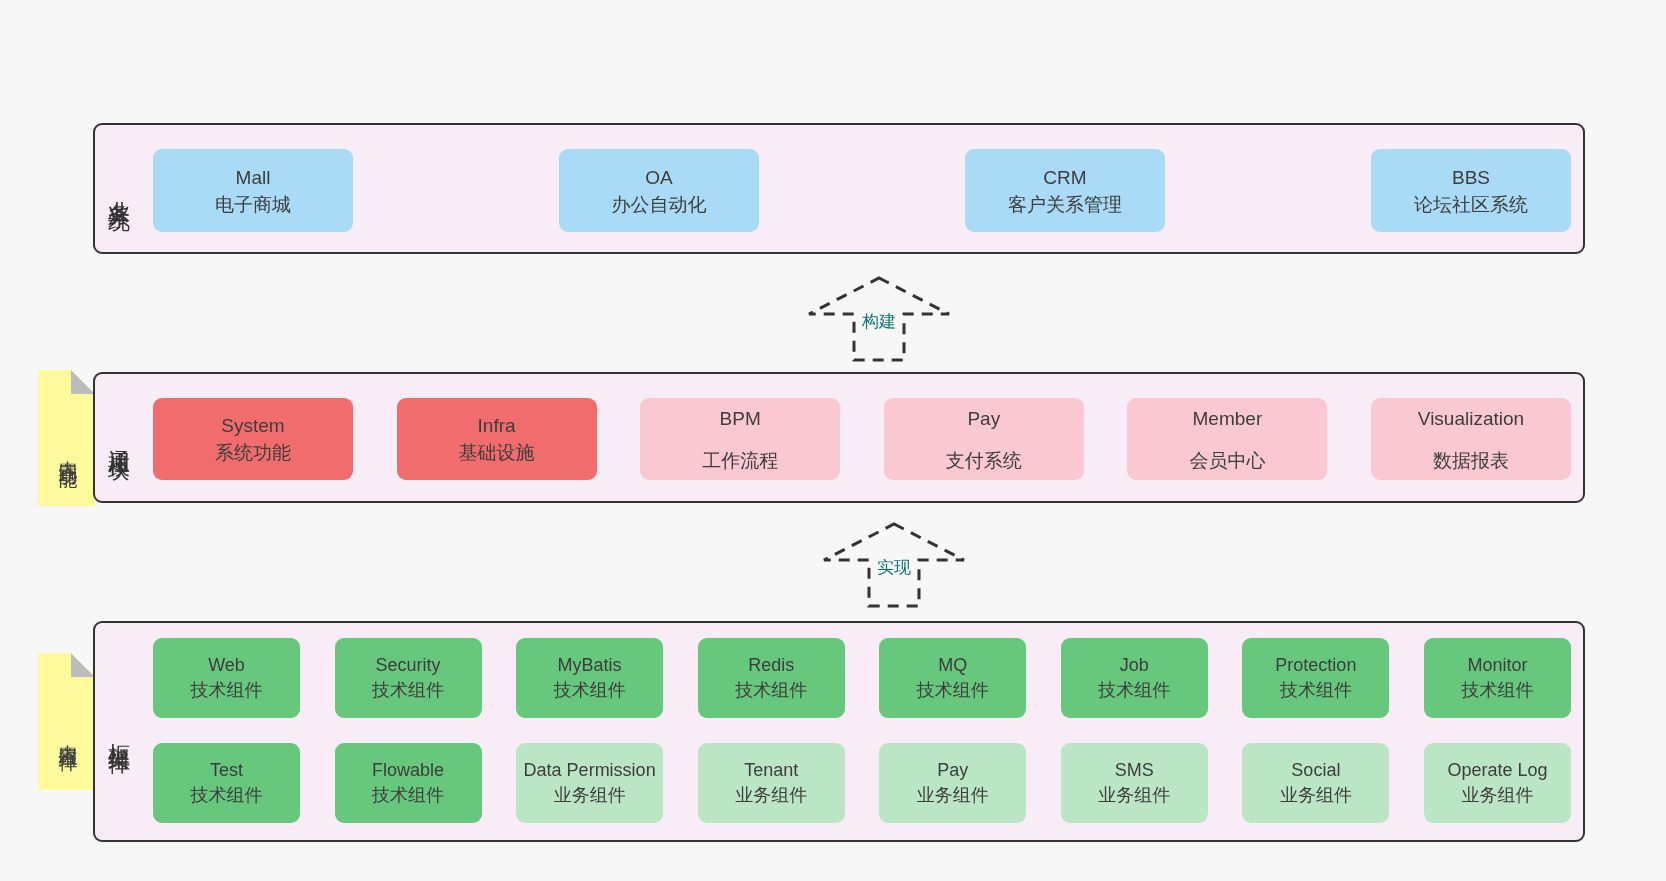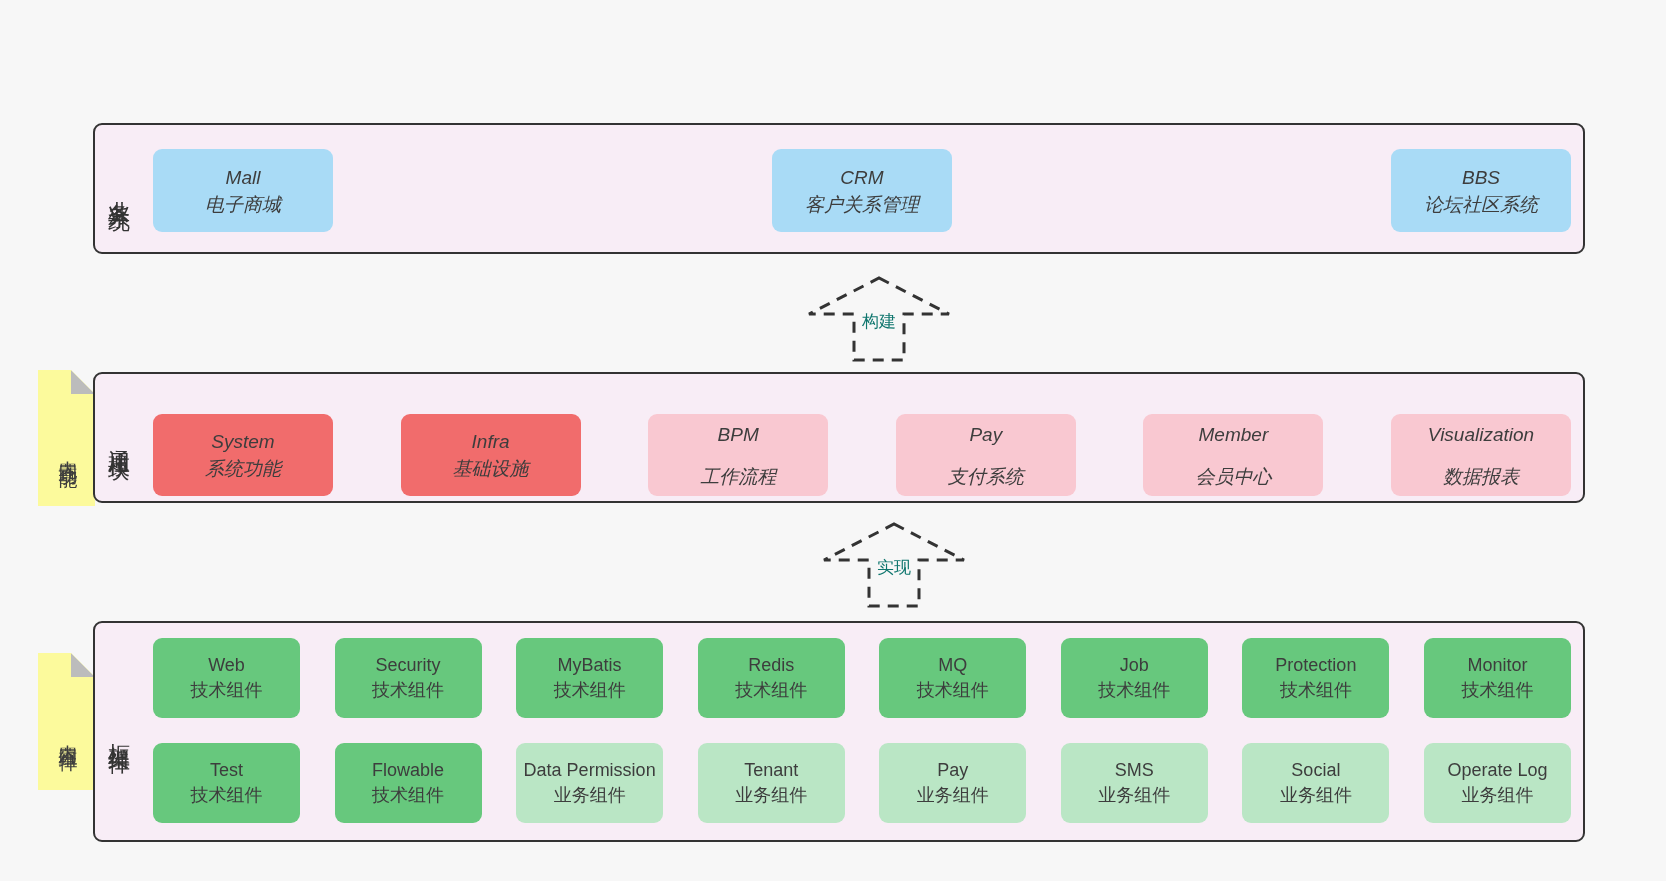--- a/index.html
+++ b/index.html
@@ -14,27 +14,27 @@
   .band3{top:621px;height:221px;}
 
   .vlabel-wrap{position:absolute;left:8px;top:0;bottom:0;width:32px;
     display:flex;align-items:center;justify-content:center;}
   .vlabel{writing-mode:vertical-rl;text-orientation:upright;
     font-size:22px;letter-spacing:3px;color:#333;}
 
   .boxes{position:absolute;left:58px;right:12px;display:flex;
     justify-content:space-between;}
   .band1 .boxes{top:24px;height:83px;}
-  .band2 .boxes{top:40px;height:82px;}
+  .band2 .boxes{top:24px;height:82px;}
   .band3 .rowA{top:15px;height:80px;}
   .band3 .rowB{top:120px;height:80px;gap:10px;}
 
   .box{border-radius:9px;display:flex;flex-direction:column;align-items:center;
     justify-content:center;text-align:center;font-size:19px;line-height:27px;}
-  .band1 .box,.band2 .box{width:180px;font-style:italic;}
+  .band1 .box,.band2 .box{width:200px;}
   .band3 .box{width:147px;font-size:18px;line-height:25px;padding:0 2px;box-sizing:border-box;}
   .blue{background:#a9dbf6;}
   .red{background:#f16c6c;}
   .pink{background:#f9c8d1;gap:15px;}
   .green{background:#67c87d;}
   .green-light{background:#bae6c5;}
 
   
   .note{position:absolute;left:38px;width:57px;background:#fcfa9c;z-index:1;
     clip-path:polygon(0 0,calc(100% - 24px) 0,100% 24px,100% 100%,0 100%);
@@ -72,20 +72,24 @@
   <section class="band band1">
     <div class="vlabel-wrap">
       <span class="vlabel">业务系统</span>
     </div>
     <div class="boxes">
       <div class="box blue">
         <span>Mall</span>
         <span>电子商城</span>
       </div>
       <div class="box blue">
+        <span>OA</span>
+        <span>办公自动化</span>
+      </div>
+      <div class="box blue">
         <span>CRM</span>
         <span>客户关系管理</span>
       </div>
       <div class="box blue">
         <span>BBS</span>
         <span>论坛社区系统</span>
       </div>
     </div>
   </section>
 

